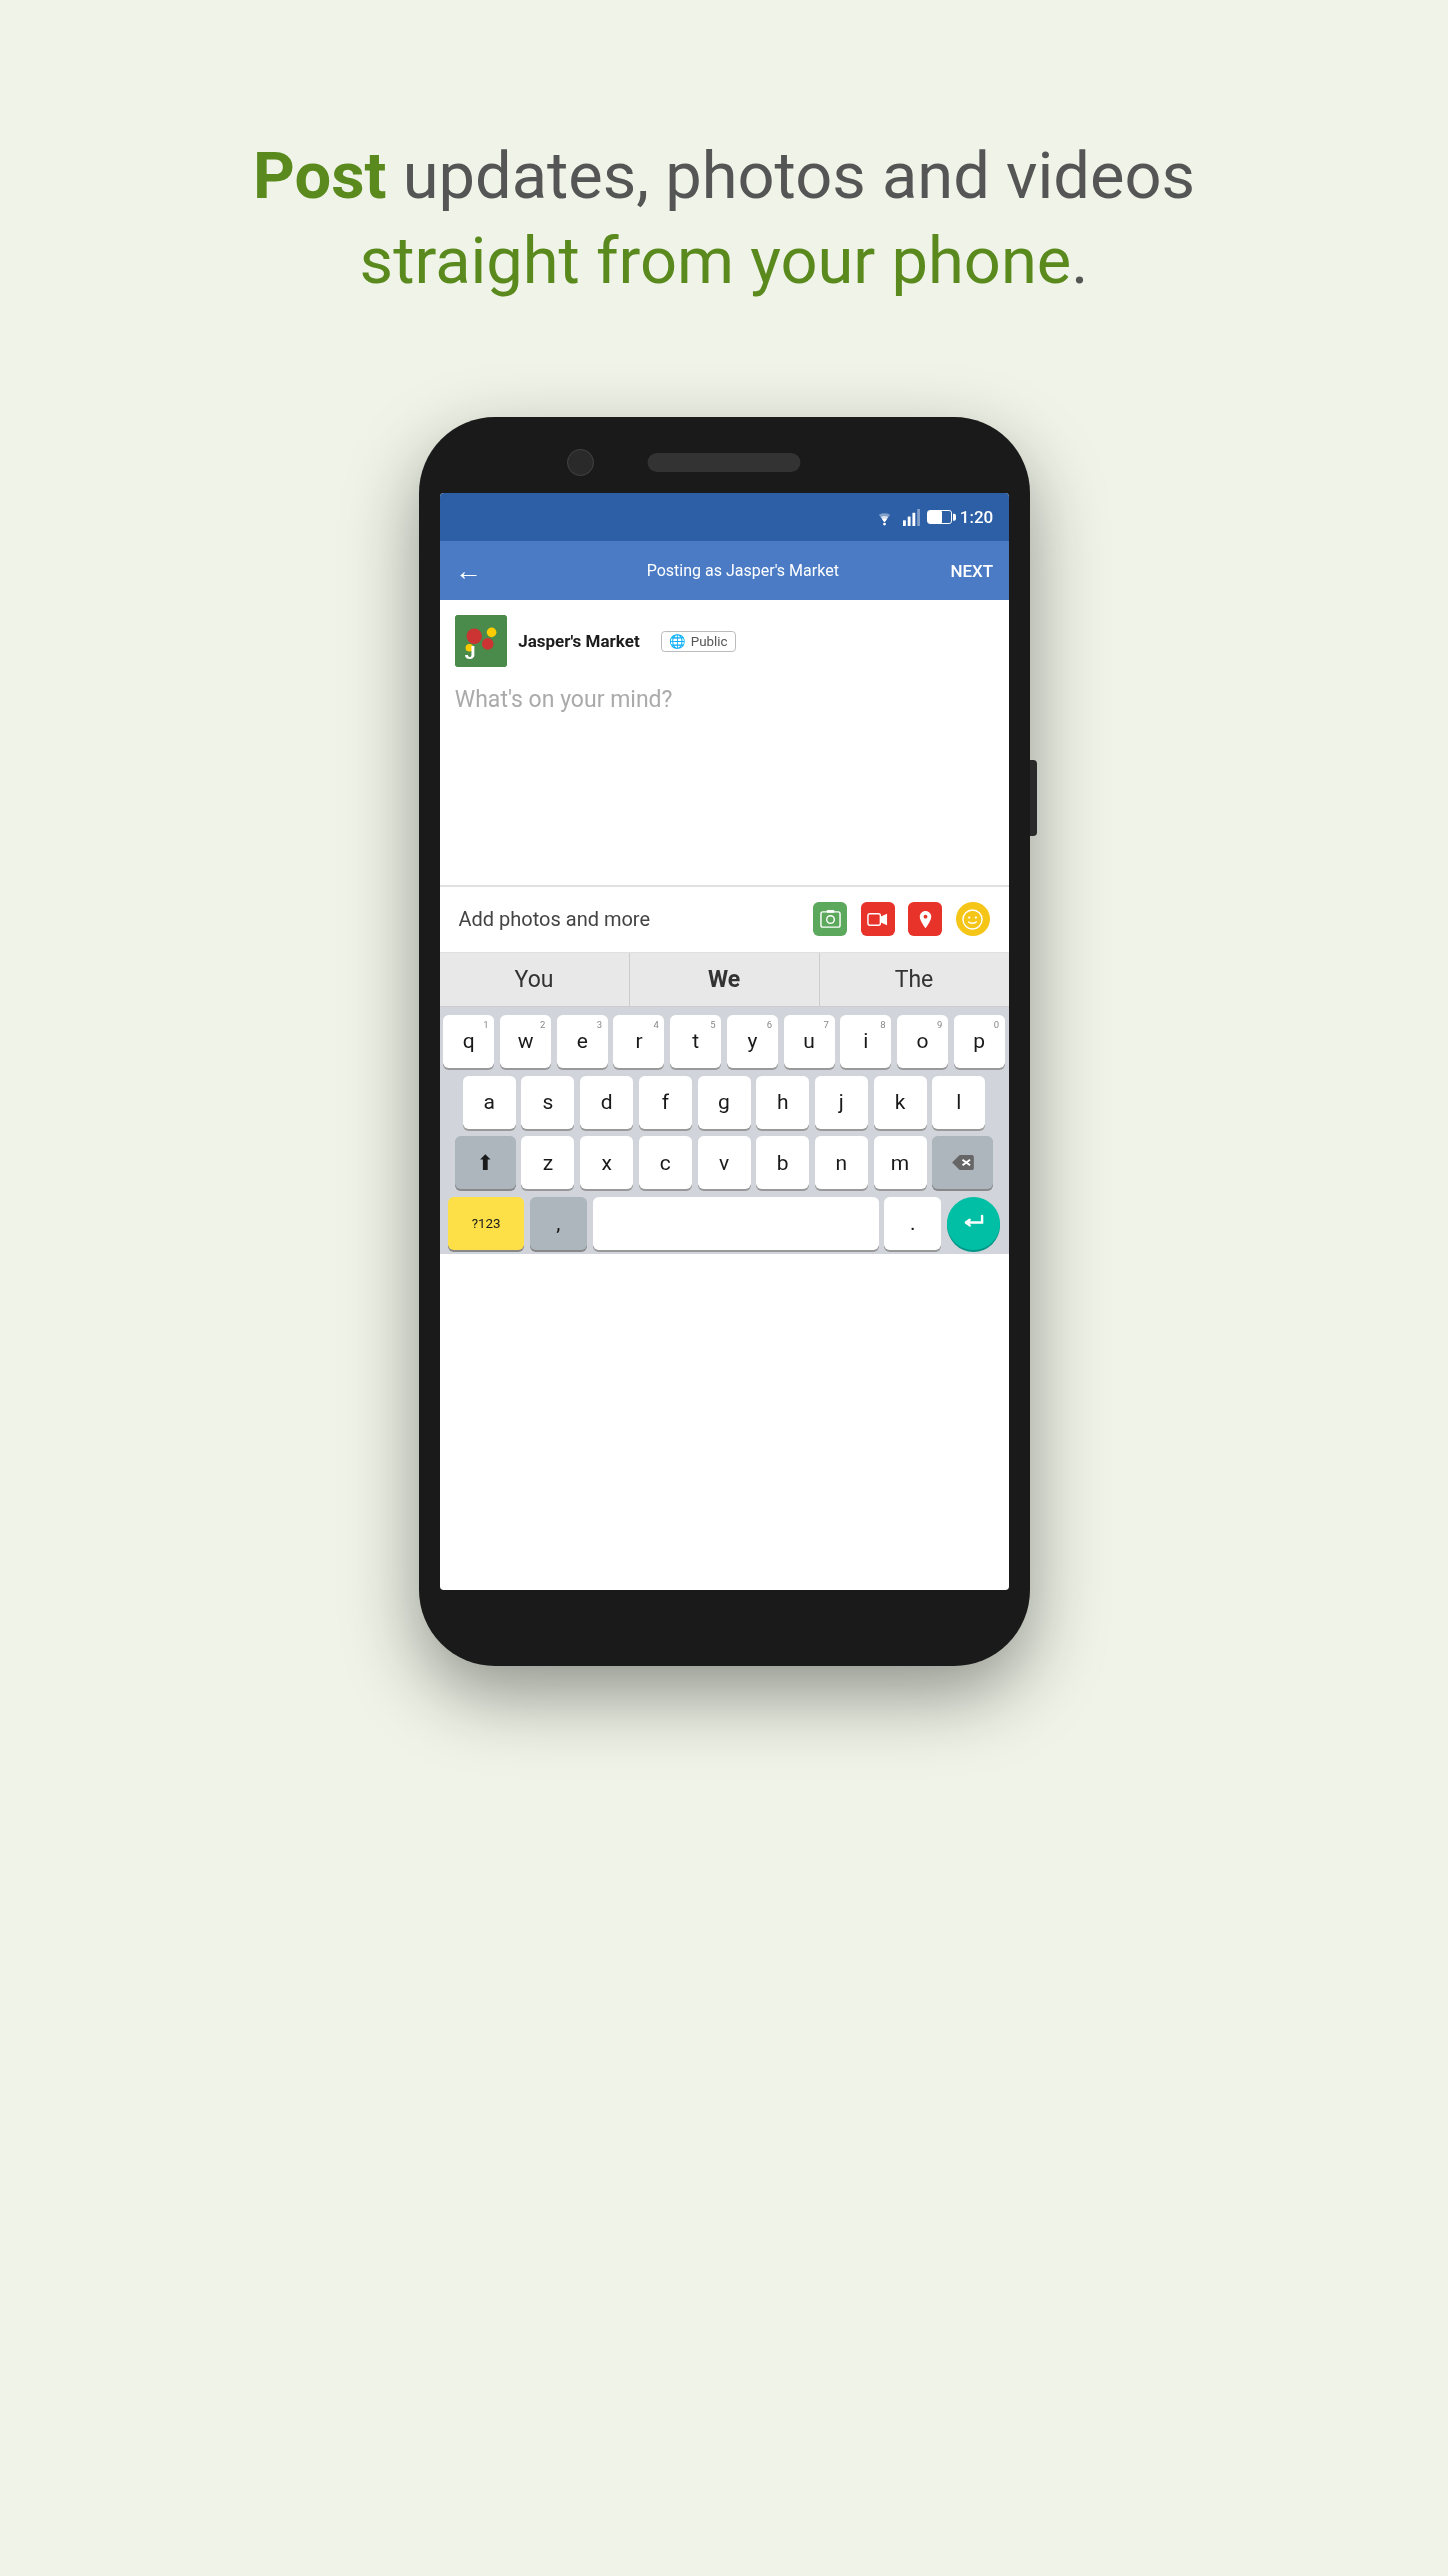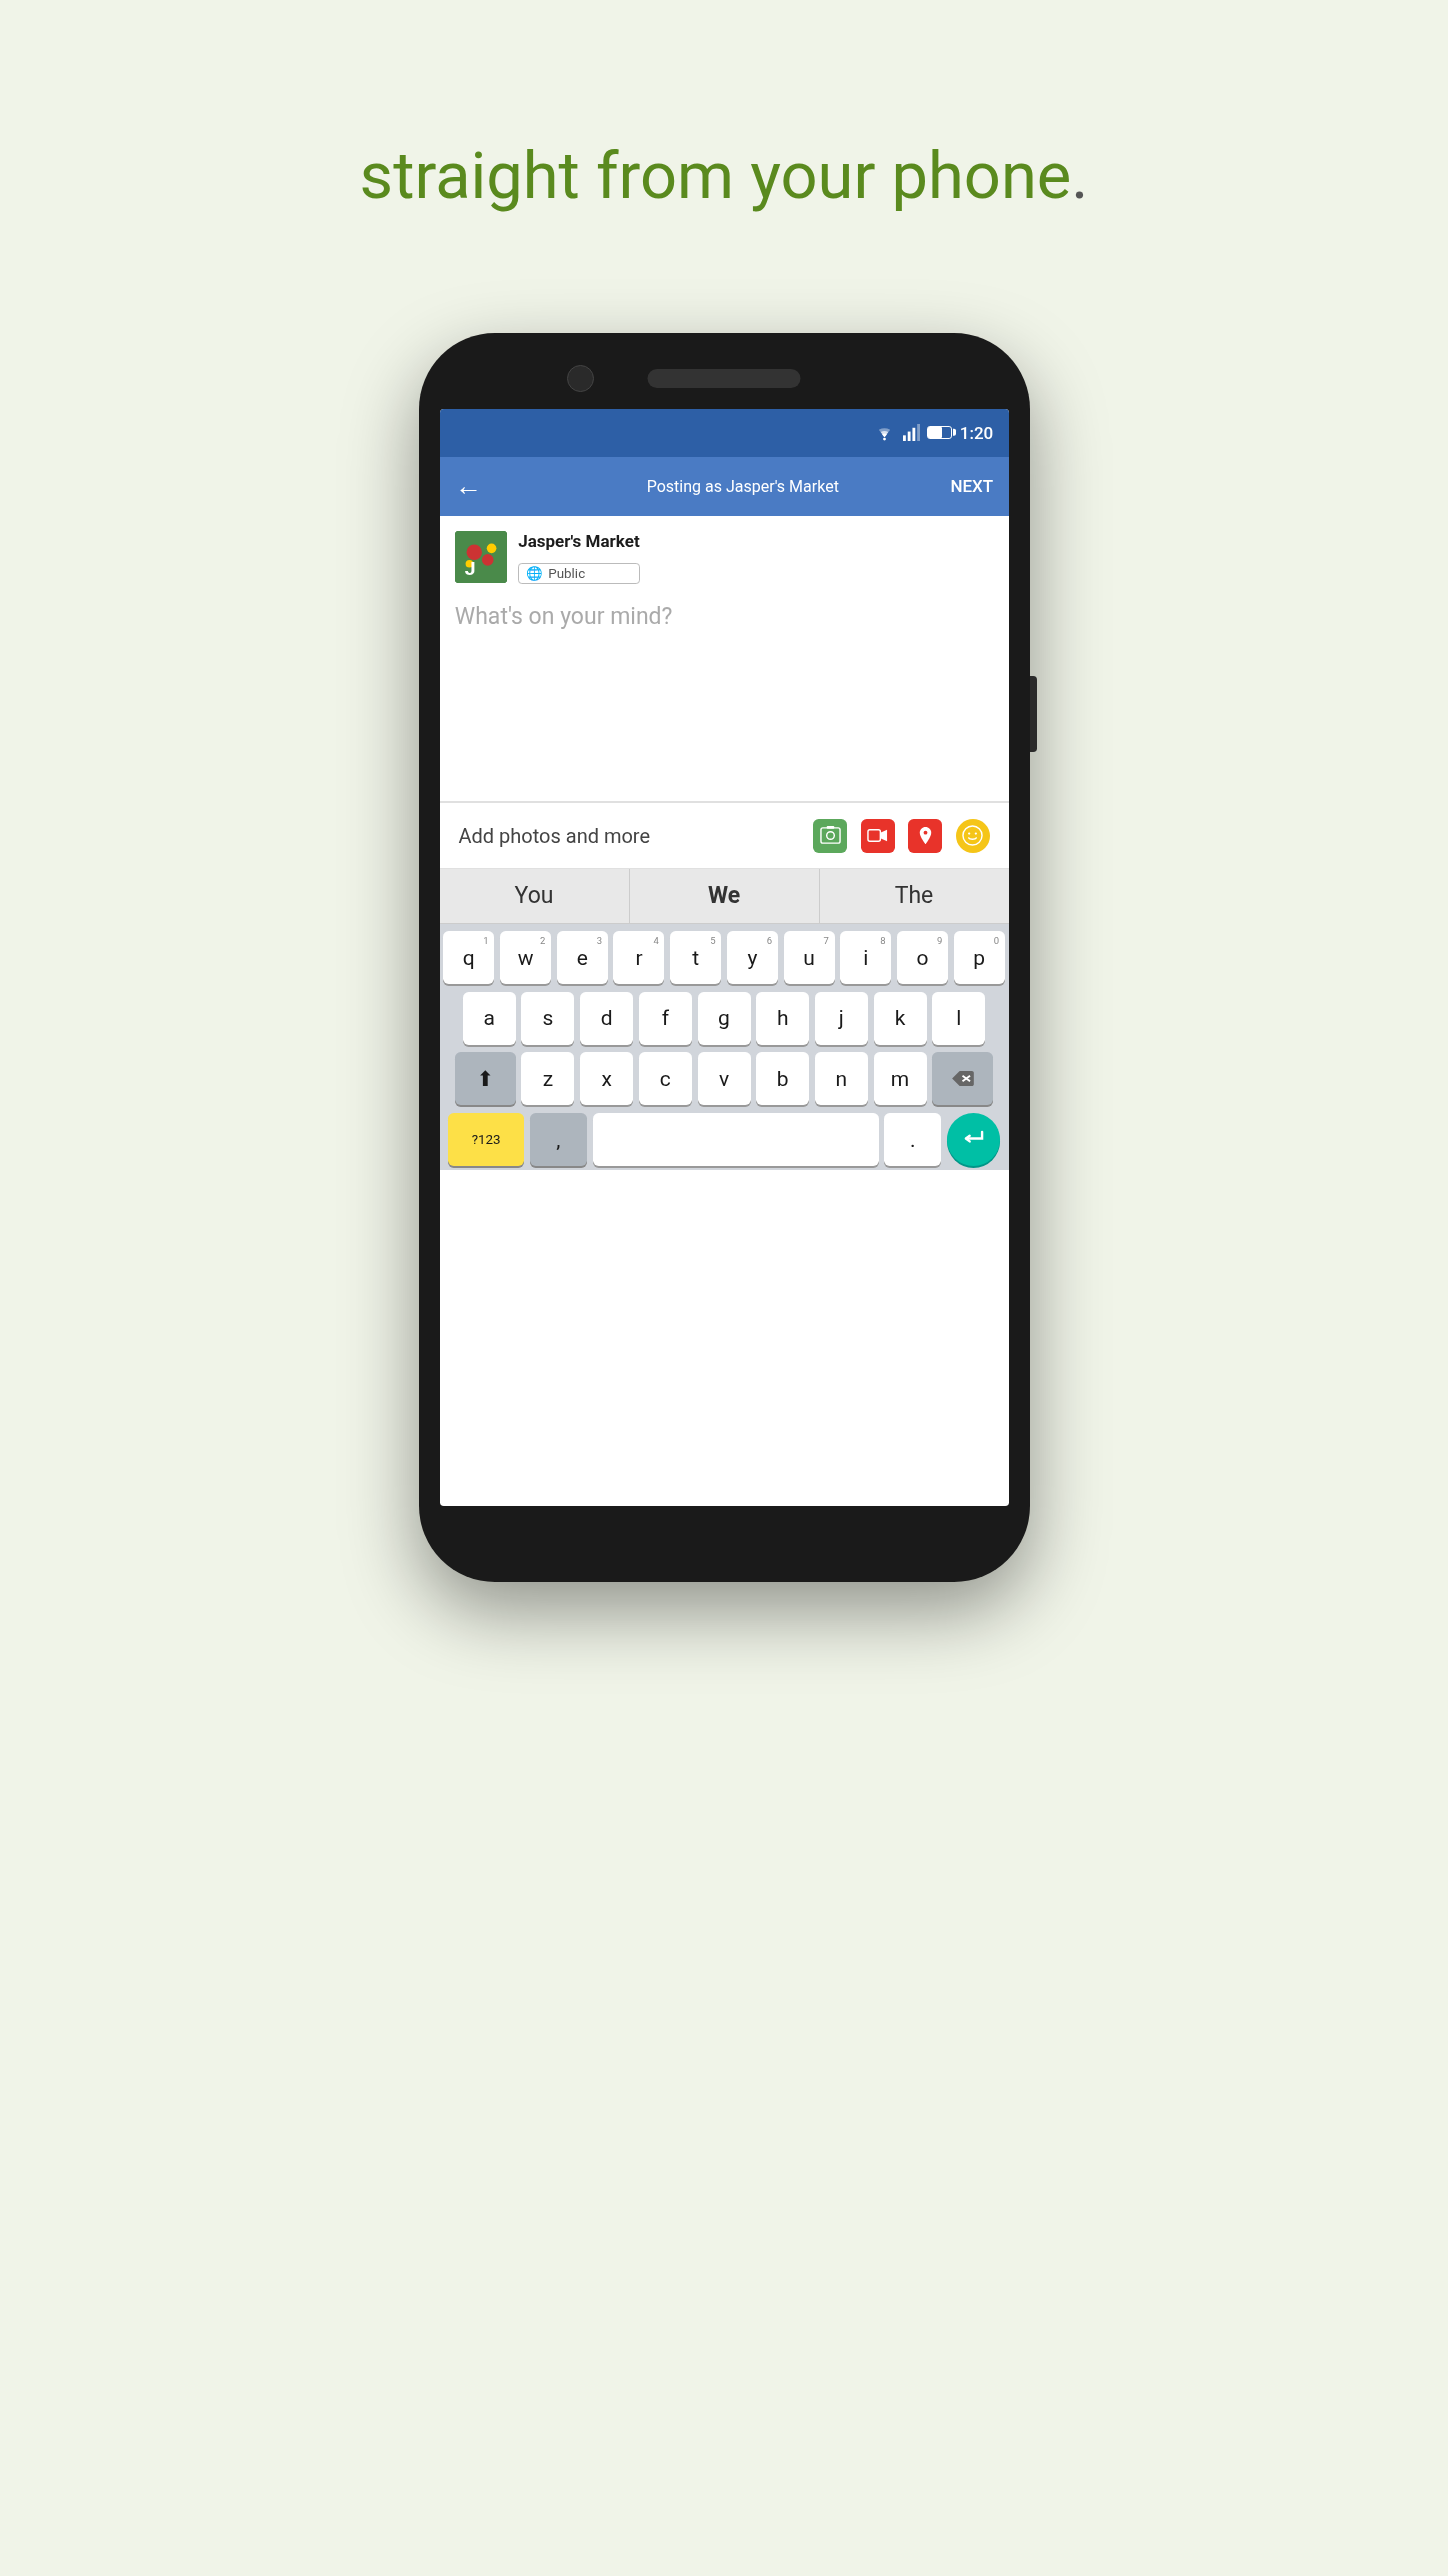--- a/index.html
+++ b/index.html
@@ -219,22 +219,22 @@
       height: 100%;
       background: linear-gradient(135deg, #4a8a4a 0%, #3a7a3a 100%);
       position: relative;
       display: flex;
       align-items: center;
       justify-content: center;
     }
 
     .poster-details {
       display: flex;
-      flex-direction: column;
-      gap: 12px;
+      flex-direction: row;
+      gap: 21px;
     }
 
     .poster-name {
       font-size: 17px;
       font-weight: 700;
       color: #1c1c1c;
     }
 
     .privacy-badge {
       display: inline-flex;
@@ -424,20 +424,23 @@
       gap: 5.7px;
       justify-content: center;
       align-items: center;
       padding: 0 3.8px;
     }
   </style>
 </head>
 <body>
 
 <div class="headline">
+  <div>
+    <strong>Post</strong><span> updates, photos and videos</span>
+  </div>
   <div>
     <span class="line2">straight from your phone</span><span class="dot">.</span>
   </div>
 </div>
 
 <div class="phone-wrapper">
   <div class="phone-shell">
     <div class="phone-speaker"></div>
     <div class="phone-camera"></div>
     <div class="phone-side-btn"></div>

